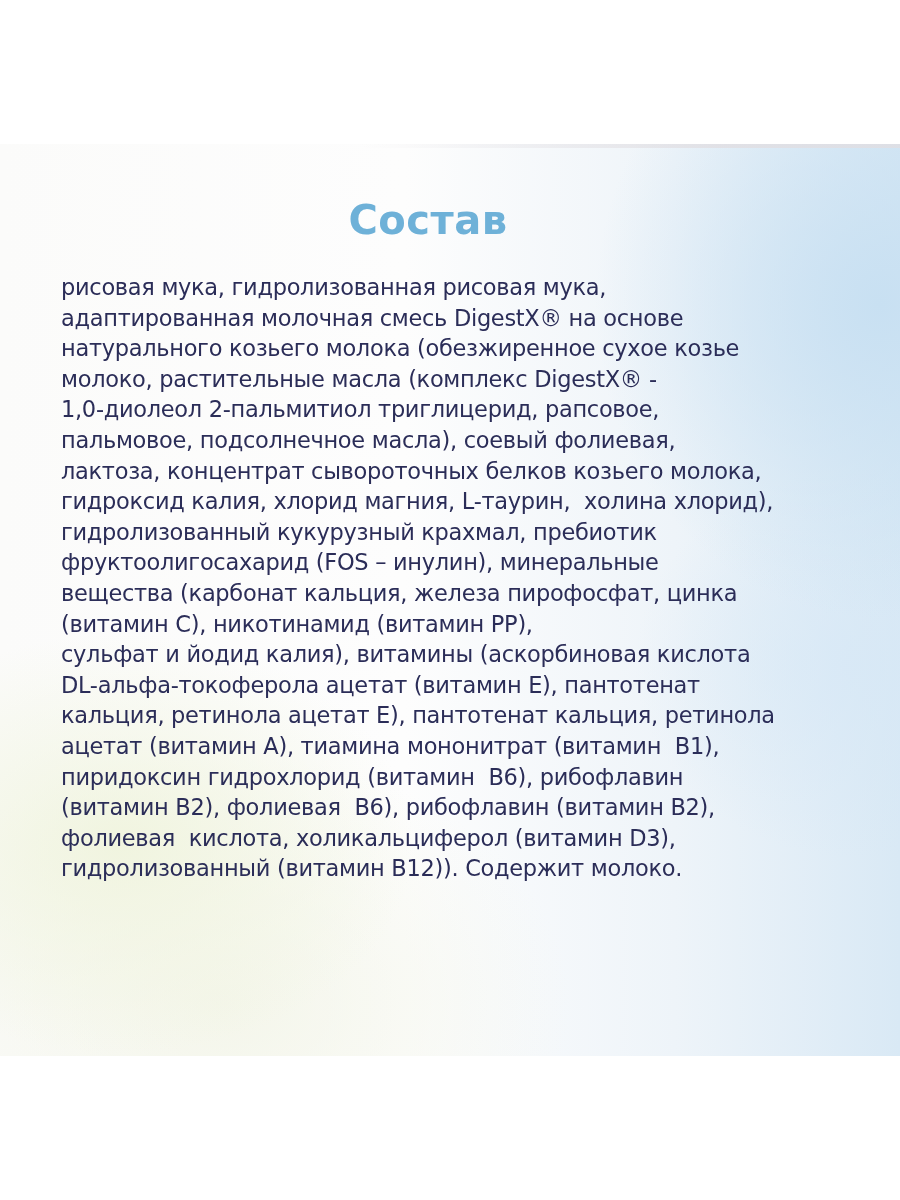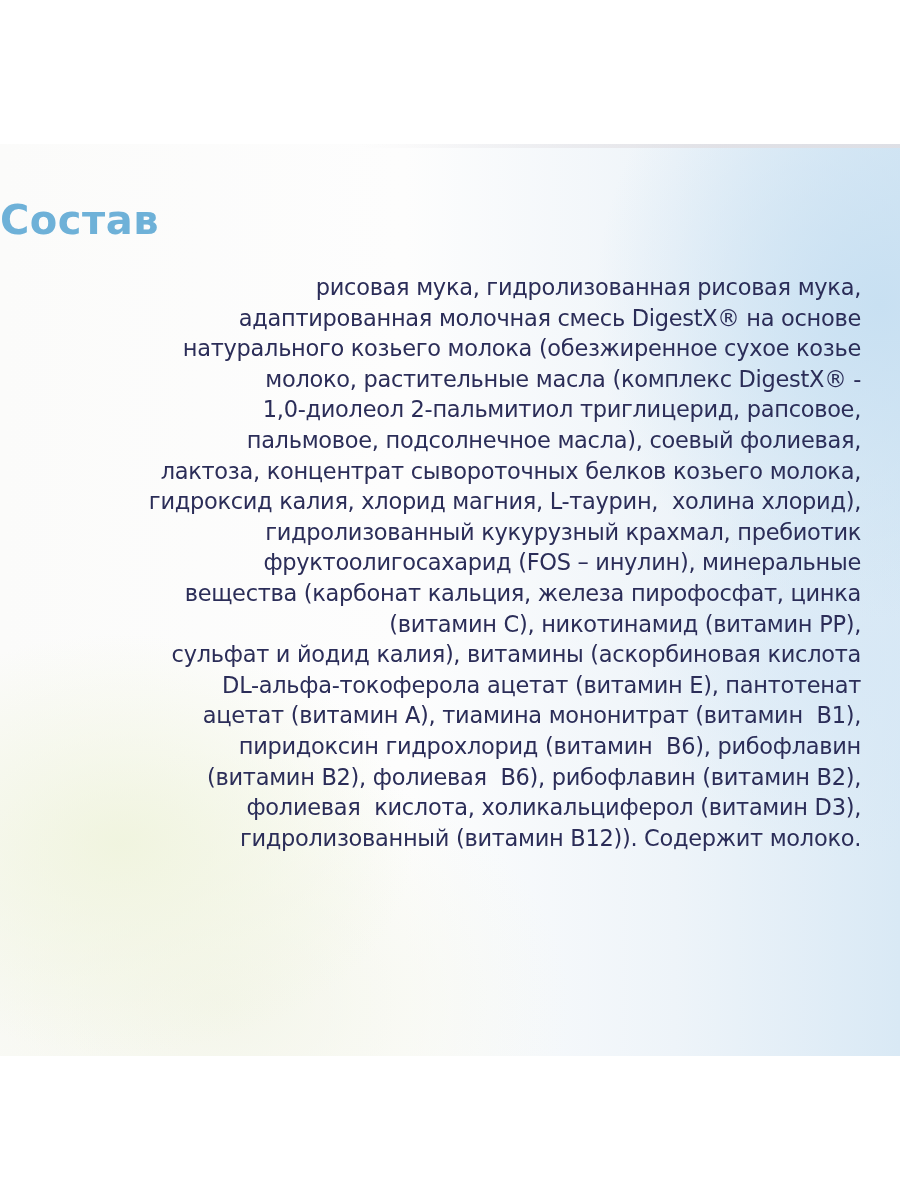--- a/index.html
+++ b/index.html
@@ -34,21 +34,21 @@
       position: absolute;
       left: 0; top: 0;
       width: 900px; height: 4px;
       background: linear-gradient(90deg, rgba(255,255,255,0) 40%, rgba(225,222,226,0.8) 80%, rgba(225,222,226,0.8) 100%);
     }
     .title {
       position: absolute;
       left: 0;
       top: 52px;
       width: 856px;
-      text-align: left;
+      text-align: center;
       font-family: "DejaVu Sans", sans-serif;
       font-weight: bold;
       font-size: 40px;
       line-height: 48px;
       color: #6eb1d8;
       letter-spacing: 0.5px;
     }
     .body-text {
       position: absolute;
       left: 61px;
@@ -56,21 +56,20 @@
       width: 800px;
       font-family: "DejaVu Sans", sans-serif;
       font-size: 22.5px;
       line-height: 30.6px;
       color: #2b2d58;
       letter-spacing: -0.3px;
     }
     .line {
       display: block;
       white-space: pre;
-      text-align: right;
     }
   </style>
 </head>
 <body>
 
 <div class="page">
   <div class="card">
     <div class="card-top-edge"></div>
 
     <div class="title">Состав</div>
@@ -83,20 +82,21 @@
       <span class="line">1,0-диолеол 2-пальмитиол триглицерид, рапсовое,</span>
       <span class="line">пальмовое, подсолнечное масла), соевый фолиевая,</span>
       <span class="line">лактоза, концентрат сывороточных белков козьего молока,</span>
       <span class="line">гидроксид калия, хлорид магния, L-таурин,  холина хлорид),</span>
       <span class="line">гидролизованный кукурузный крахмал, пребиотик</span>
       <span class="line">фруктоолигосахарид (FOS – инулин), минеральные</span>
       <span class="line">вещества (карбонат кальция, железа пирофосфат, цинка</span>
       <span class="line">(витамин С), никотинамид (витамин РР),</span>
       <span class="line">сульфат и йодид калия), витамины (аскорбиновая кислота</span>
       <span class="line">DL-альфа-токоферола ацетат (витамин Е), пантотенат</span>
+      <span class="line">кальция, ретинола ацетат Е), пантотенат кальция, ретинола</span>
       <span class="line">ацетат (витамин А), тиамина мононитрат (витамин  В1),</span>
       <span class="line">пиридоксин гидрохлорид (витамин  В6), рибофлавин</span>
       <span class="line">(витамин В2), фолиевая  В6), рибофлавин (витамин В2),</span>
       <span class="line">фолиевая  кислота, холикальциферол (витамин D3),</span>
       <span class="line">гидролизованный (витамин В12)). Содержит молоко.</span>
     </div>
   </div>
 </div>
 
 </body></html>

